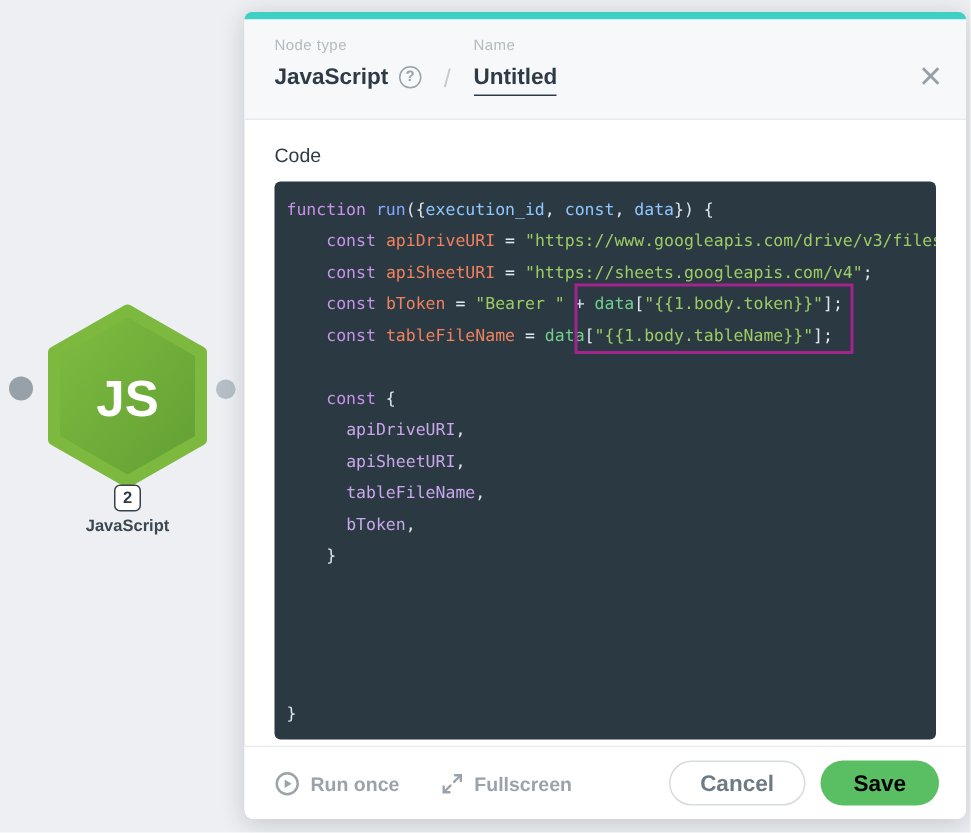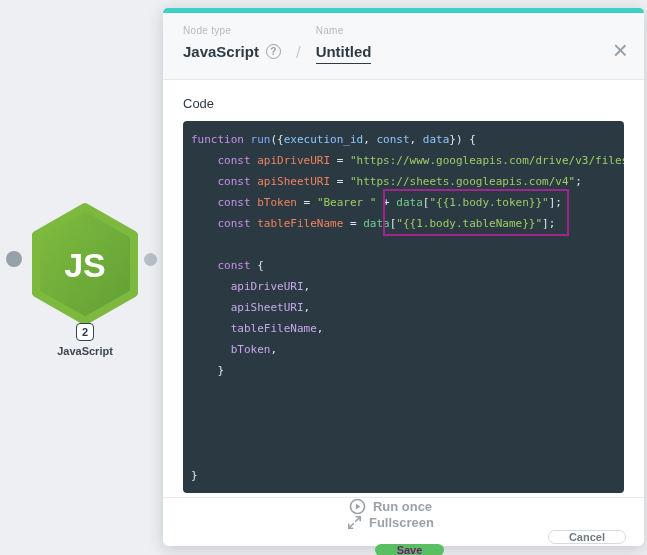--- a/index.html
+++ b/index.html
@@ -68,35 +68,35 @@
   }
   .code-line{line-height:21px;white-space:pre;}
   .annotation-box{
     position:absolute;left:200px;top:68px;width:186px;height:47px;
     border:2px solid var(--annotation);pointer-events:none;
   }
 
   .modal-footer{
     position:absolute;left:0;right:0;bottom:0;height:49px;background:#fff;
     border-top:1px solid #e7eaec;border-radius:0 0 6px 6px;
-    display:flex;align-items:center;padding:0 18px 0 20px;flex-direction:column;
+    display:flex;align-items:center;padding:0 18px 0 20px;
   }
   .foot-btn{
     display:flex;align-items:center;gap:7px;margin-right:28px;
     color:#9aa3ab;font-size:13px;font-weight:700;cursor:pointer;
   }
   .btn{
-    height:30px;border-radius:16px;font-size:11px;font-weight:700;
+    height:30px;border-radius:16px;font-size:15px;font-weight:700;
     font-family:inherit;cursor:pointer;
   }
   .btn-cancel{
     margin-left:auto;background:#fff;border:1px solid #d6dbdf;color:#6e7a84;padding:0 20px;
   }
   .btn-save{
-    margin-left:10px;background:var(--save);border:none;color:#701a75;padding:0 22px;
+    margin-left:10px;background:var(--save);border:none;color:#000000;padding:0 22px;
   }
 </style>
 <style>.tok-kw{color:#c792ea}.tok-fn{color:#82aaff}.tok-pm{color:#8fc7ff}.tok-vr{color:#f0825f}.tok-st{color:#9ccc65}.tok-dt{color:#74cf8c}.tok-id{color:#c9a7ea}.tok-pl{color:#dfe6ec}</style></head>
 <body>
 
 <div class="node-wrap">
   <span class="port port-left"></span>
   <svg class="hex" width="120" height="124" viewBox="0 0 120 124">
     <defs>
       <linearGradient id="hexg" x1="0" y1="0" x2="1" y2="1">

